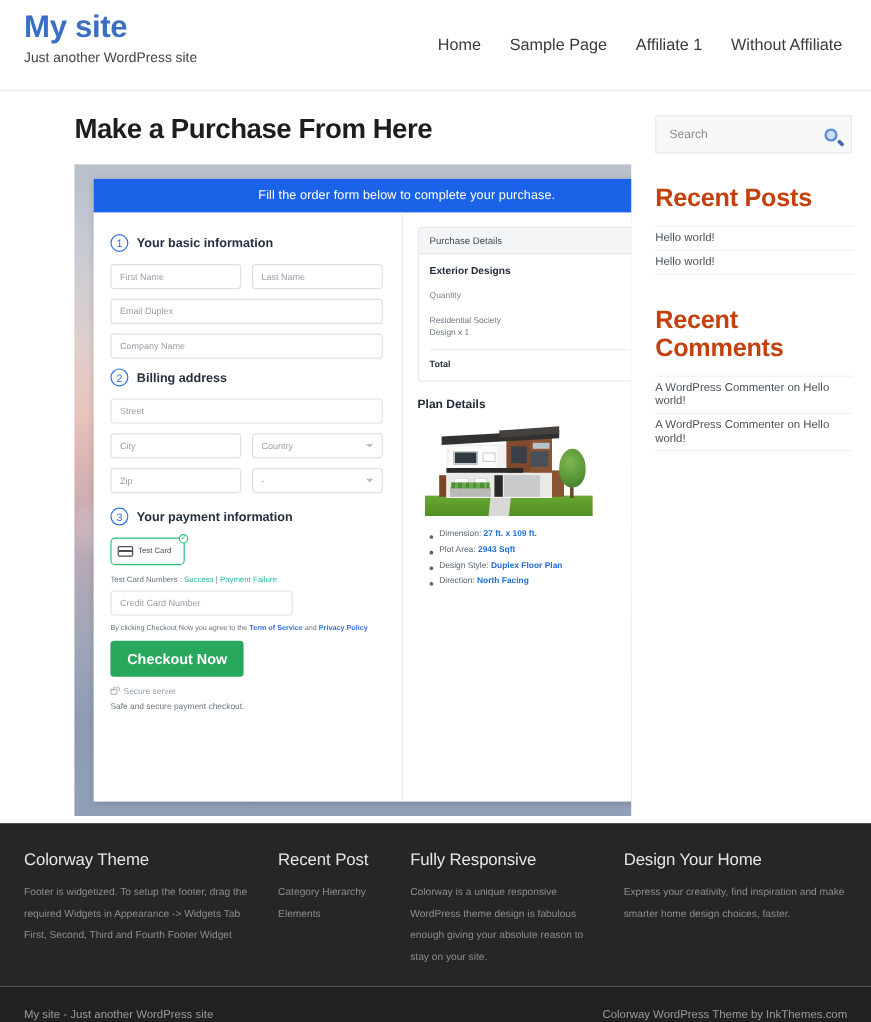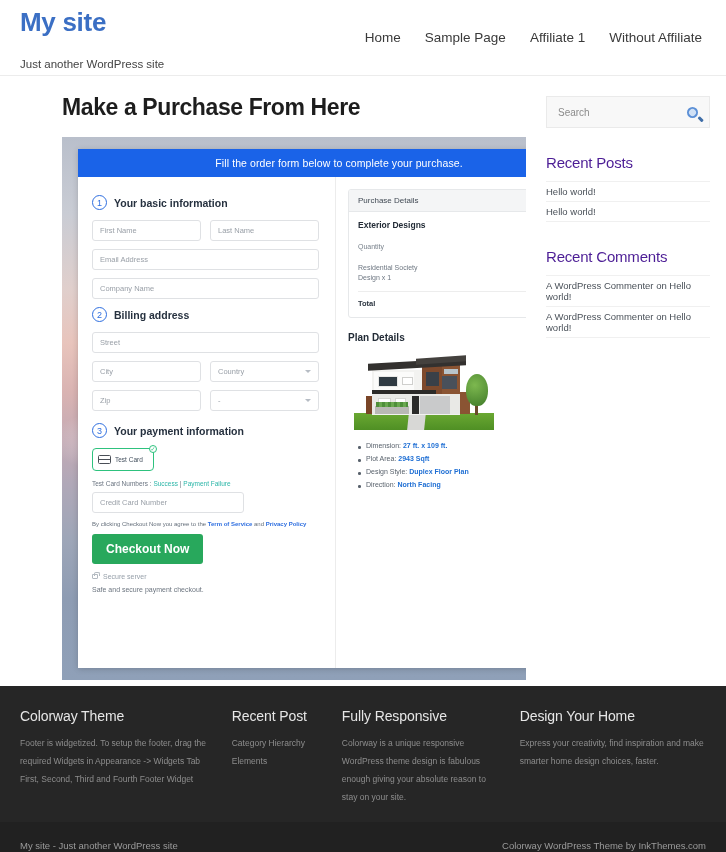--- a/index.html
+++ b/index.html
@@ -25,21 +25,21 @@
   .site-title {
     font-size: 26px;
     font-weight: bold;
     color: #3b6fc4;
     letter-spacing: -0.3px;
     line-height: 1.1;
   }
   .site-tagline {
     font-size: 11.5px;
     color: #444;
-    margin-top: 21px;
+    margin-top: 6px;
   }
   .main-nav {
     display: flex;
     gap: 24px;
     padding-top: 30px;
     padding-right: 4px;
   }
   .main-nav a {
     font-size: 13.5px;
     color: #3a3a3a;
@@ -387,23 +387,23 @@
   }
   .magnifier::after {
     content:"";
     position:absolute;
     left: 3px; top: 11px;
     width: 2.5px; height: 6px;
     background: #3f6ea8;
     border-radius: 1px;
   }
   .widget-title {
-    font-size: 15px;
-    color: #4c1d95;
-    font-weight: normal;
+    font-size: 21px;
+    color: #c2410c;
+    font-weight: bold;
     margin-bottom: 10px;
     letter-spacing: -0.2px;
   }
   .widget-list { list-style: none; margin-bottom: 26px; }
   .widget-list li {
     border-top: 1px solid #f0f0f0;
     padding: 4px 0;
     font-size: 9.5px;
   }
   .widget-list li:last-child { border-bottom: 1px solid #f0f0f0; }
@@ -486,21 +486,21 @@
 
             <div class="step-head">
               <div class="step-num">1</div>
               <div class="step-label">Your basic information</div>
             </div>
 
             <div class="fld-row">
               <div class="fld">First Name</div>
               <div class="fld">Last Name</div>
             </div>
-            <div class="fld">Email Address</div>
+            <div class="fld">Email Duplex</div>
             <div class="fld">Company Name</div>
 
             <div class="step-head">
               <div class="step-num">2</div>
               <div class="step-label">Billing address</div>
             </div>
 
             <div class="fld">Street</div>
             <div class="fld-row">
               <div class="fld">City</div>

